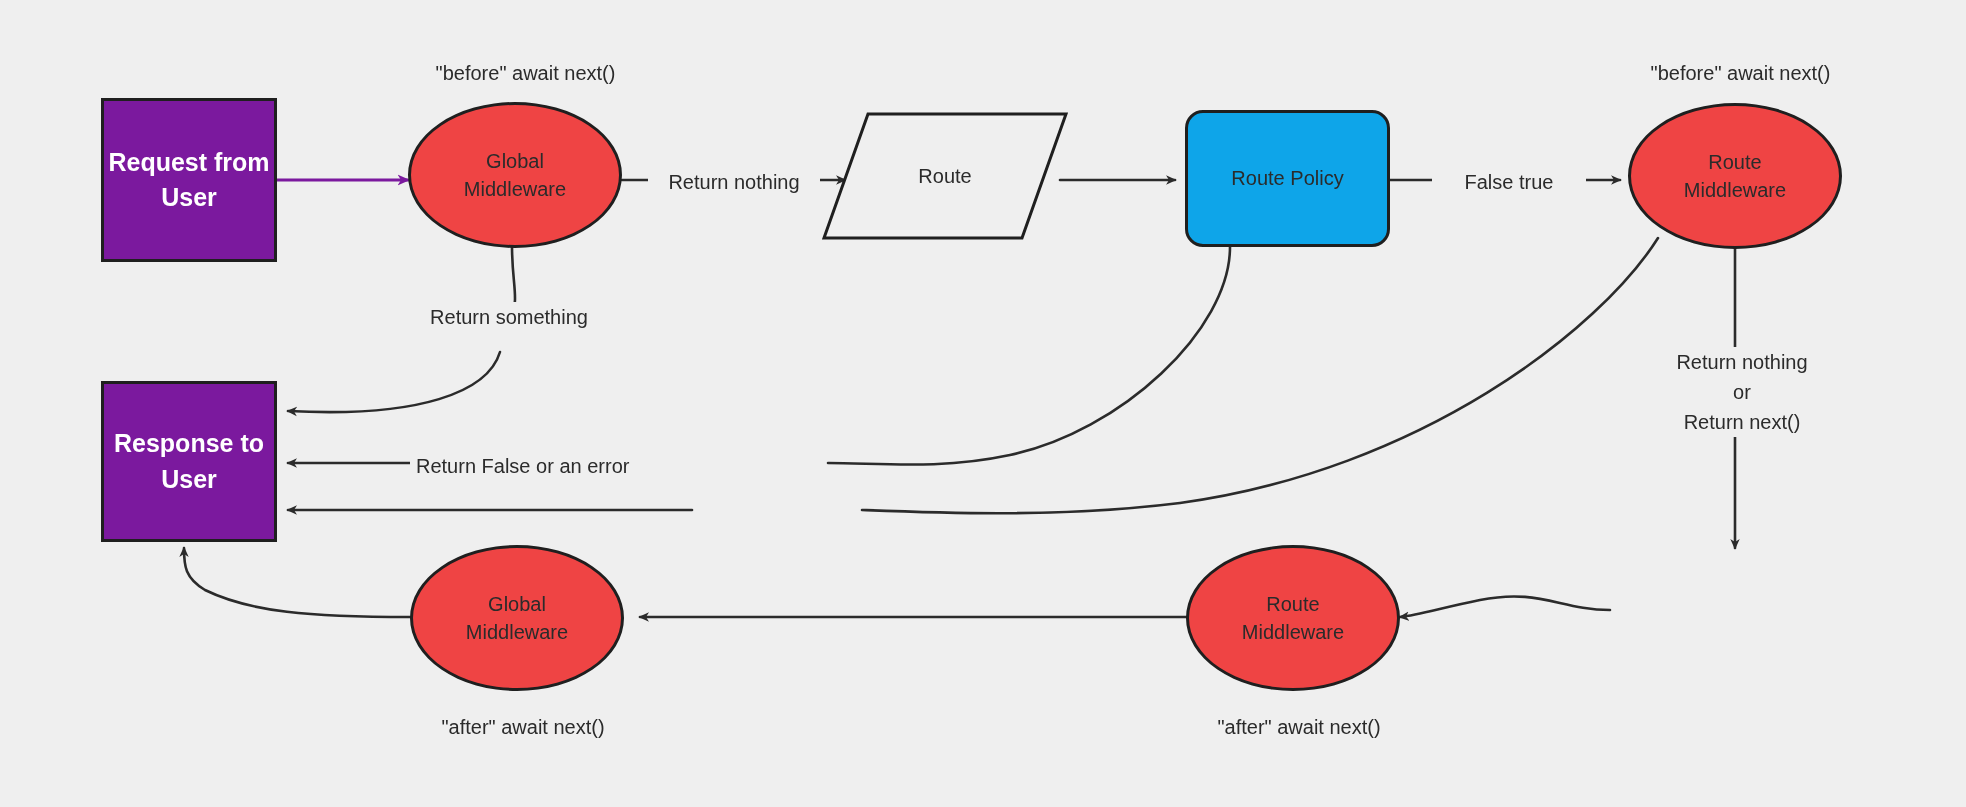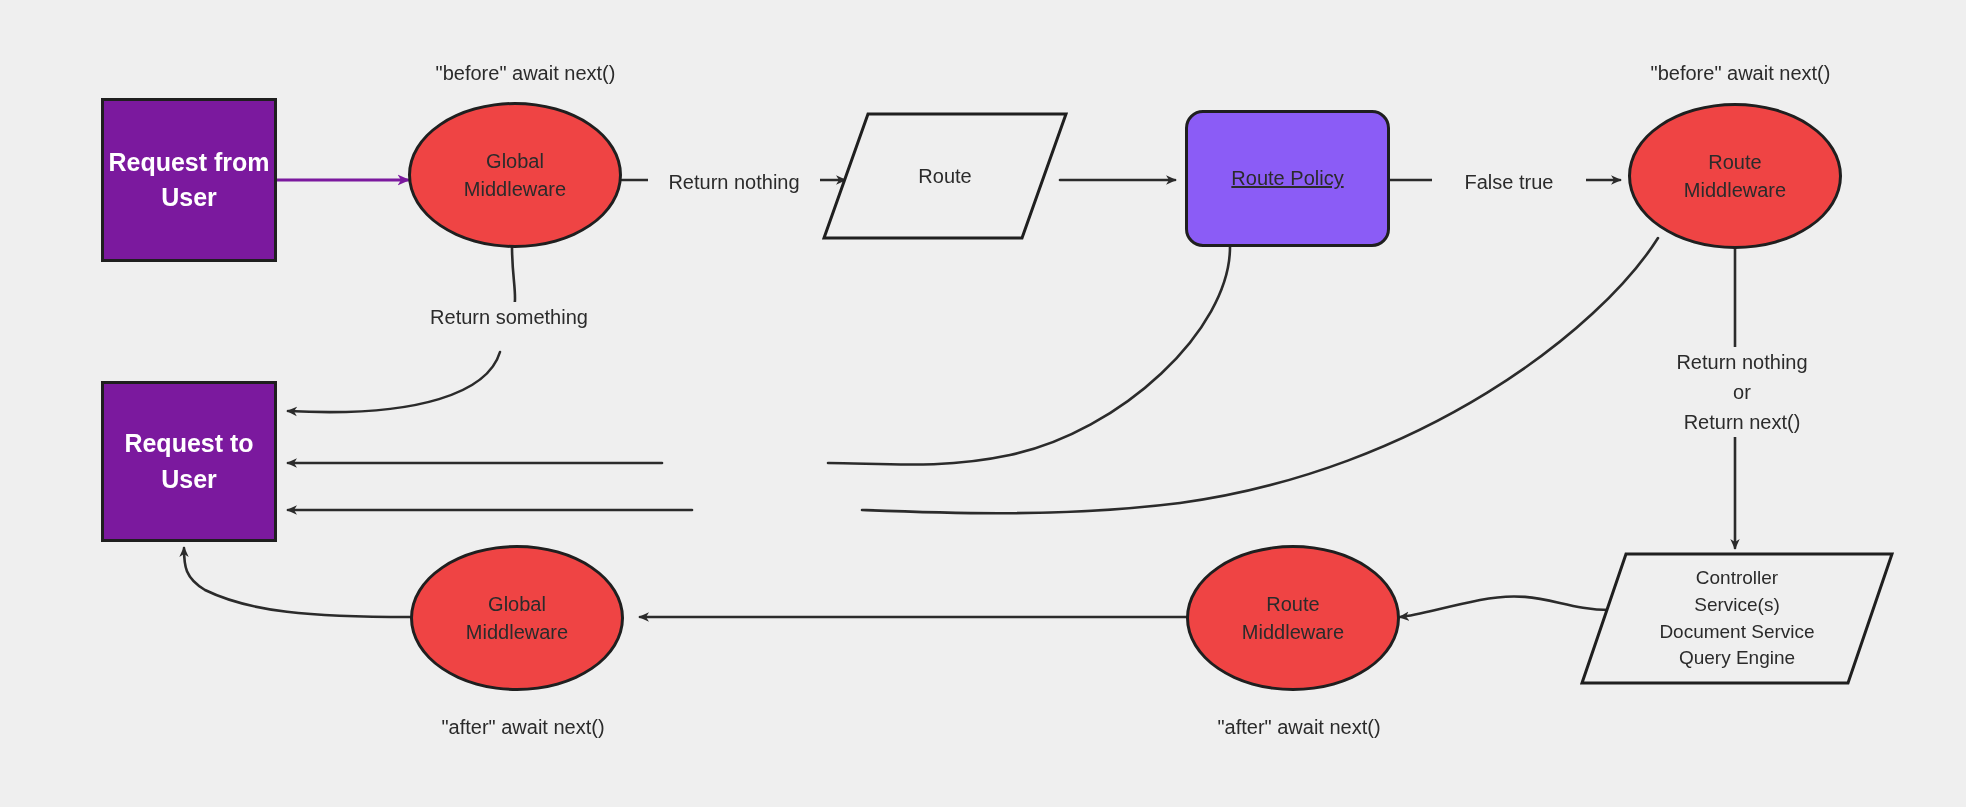--- a/index.html
+++ b/index.html
@@ -51,24 +51,23 @@
     border: 3px solid #1f1f1f;
     border-radius: 50%;
     background: #ef4444;
     color: #2b2b2b;
     font-size: 20px;
   }
   
   .roundrect {
     border: 3px solid #1f1f1f;
     border-radius: 18px;
-    background: #8b5cf6;
-    color: #2b2b2b;
-    font-size: 20px;
-    text-decoration: underline;
+    background: #0ea5e9;
+    color: #2b2b2b;
+    font-size: 20px;
   }
   
   .para-wrap {
     position: absolute;
   }
   .para-svg {
     position: absolute;
     left: 0; top: 0;
   }
   .para-text {
@@ -174,39 +173,31 @@
   <div class="edge-label" style="left:1627px; top:58px; width:215px;">"before" await next()</div>
 
   <div class="node ellipse" style="left:1628px; top:103px; width:214px; height:146px;">
     <span class="node-label">Route
 Middleware</span>
   </div>
 
   <div class="edge-label" style="left:412px; top:302px; width:182px;">Return something</div>
 
   <div class="node box-purple" style="left:101px; top:381px; width:176px; height:161px;">
-    <span class="node-label">Request to
+    <span class="node-label">Response to
 User</span>
   </div>
 
+  <div class="edge-label" style="left:410px; top:451px; width:246px; text-align:left;">Return False or an error</div>
 
 
   <div class="edge-label" style="left:1638px; top:347px; width:196px;">Return nothing
 or
 Return next()</div>
 
-  <div class="para-wrap" style="left:1578px; top:551px; width:318px; height:135px;">
-    <svg class="para-svg" width="318" height="135" viewBox="0 0 318 135">
-      <polygon points="48,3 314,3 270,132 4,132" fill="#efefef" stroke="#1f1f1f" stroke-width="3"></polygon>
-    </svg>
-    <div class="para-text" style="font-size:19px;">Controller
-Service(s)
-Document Service
-Query Engine</div>
-  </div>
 
   <div class="node ellipse" style="left:1186px; top:545px; width:214px; height:146px;">
     <span class="node-label">Route
 Middleware</span>
   </div>
 
   <div class="edge-label" style="left:1186px; top:712px; width:214px;">"after" await next()</div>
 
   <div class="node ellipse" style="left:410px; top:545px; width:214px; height:146px;">
     <span class="node-label">Global

